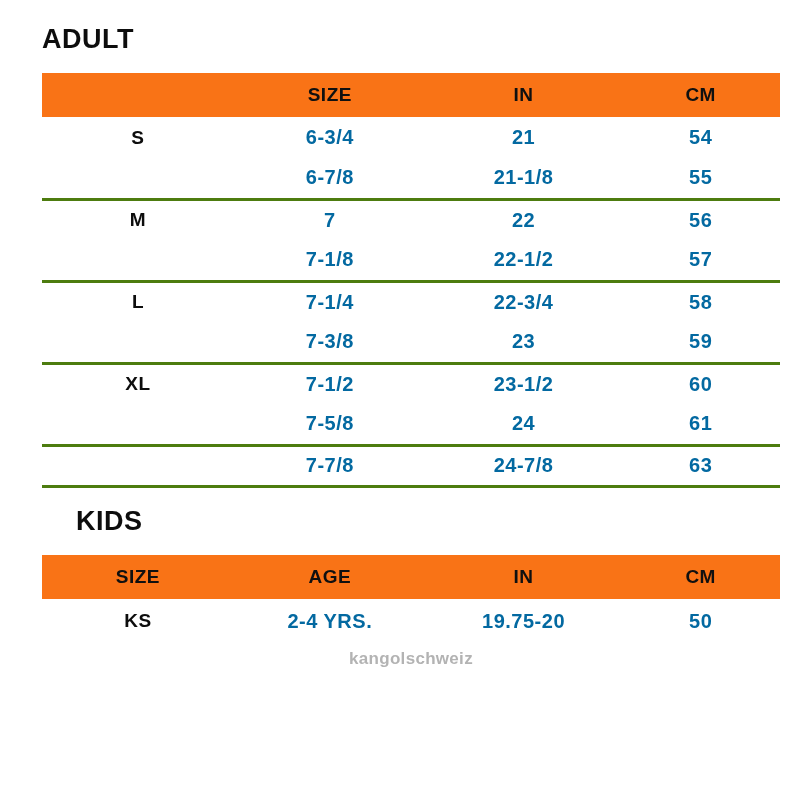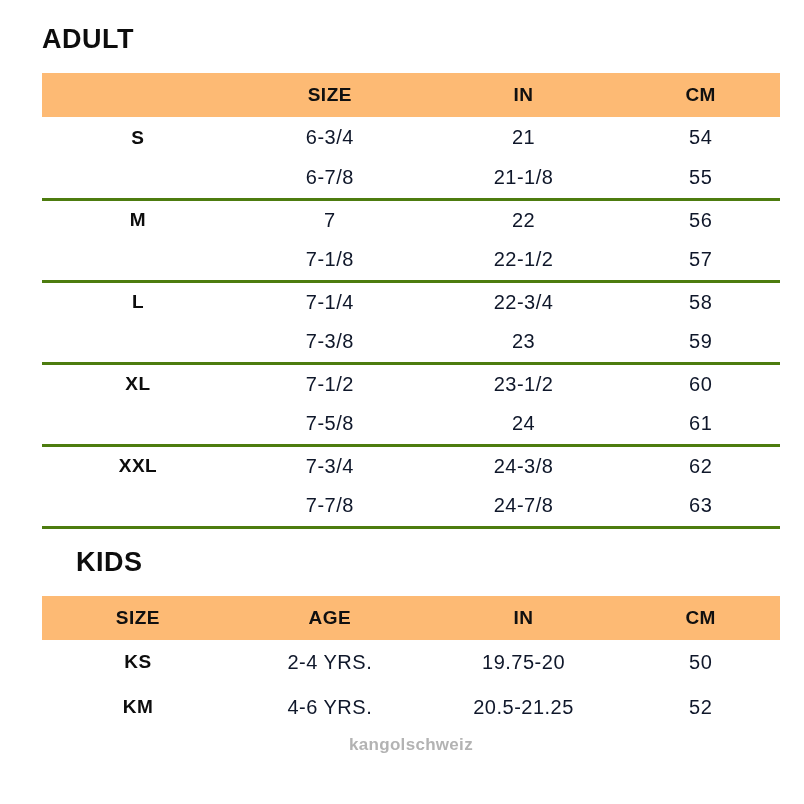--- a/index.html
+++ b/index.html
@@ -24,36 +24,36 @@
   #kids-title  { margin-top: 18px; margin-bottom: 18px; margin-left: 34px; }
   table {
     width: 100%;
     border-collapse: collapse;
     table-layout: fixed;
   }
   col.c1 { width: 26%; }
   col.c2 { width: 26%; }
   col.c3 { width: 26.5%; }
   col.c4 { width: 21.5%; }
-  thead tr { background: #fdba74; }
+  thead tr { background: #f97316; }
   th {
     font-size: 19px;
     font-weight: 800;
     letter-spacing: 0.5px;
     color: #101010;
     text-align: center;
     height: 44px;
     vertical-align: middle;
   }
   td {
     text-align: center;
     vertical-align: middle;
     font-size: 20px;
-    font-weight: 400;
-    color: #0f172a;
+    font-weight: 700;
+    color: #0369a1;
     letter-spacing: 0.5px;
   }
   .adult-table td { height: 41px; }
   .kids-table  td { height: 45px; }
   td.row-label {
     font-size: 19px;
     font-weight: 800;
     letter-spacing: 0.5px;
     color: #0d0d0d;
   }
@@ -131,26 +131,20 @@
         <td>7-1/2</td>
         <td>23-1/2</td>
         <td>60</td>
       </tr>
       <tr class="group-end">
         <td class="row-label"></td>
         <td>7-5/8</td>
         <td>24</td>
         <td>61</td>
       </tr>
-      <tr>
-        <td class="row-label">XXL</td>
-        <td>7-3/4</td>
-        <td>24-3/8</td>
-        <td>62</td>
-      </tr>
       <tr class="group-end">
         <td class="row-label"></td>
         <td>7-7/8</td>
         <td>24-7/8</td>
         <td>63</td>
       </tr>
     </tbody>
   </table>
 
   <h1 class="section-title" id="kids-title">KIDS</h1>
@@ -170,24 +164,18 @@
         <th>CM</th>
       </tr>
     </thead>
     <tbody>
       <tr>
         <td class="row-label">KS</td>
         <td>2-4 YRS.</td>
         <td>19.75-20</td>
         <td>50</td>
       </tr>
-      <tr>
-        <td class="row-label">KM</td>
-        <td>4-6 YRS.</td>
-        <td>20.5-21.25</td>
-        <td>52</td>
-      </tr>
     </tbody>
   </table>
 
   <div class="footer">kangolschweiz</div>
 
 </div>
 
 </body></html>

